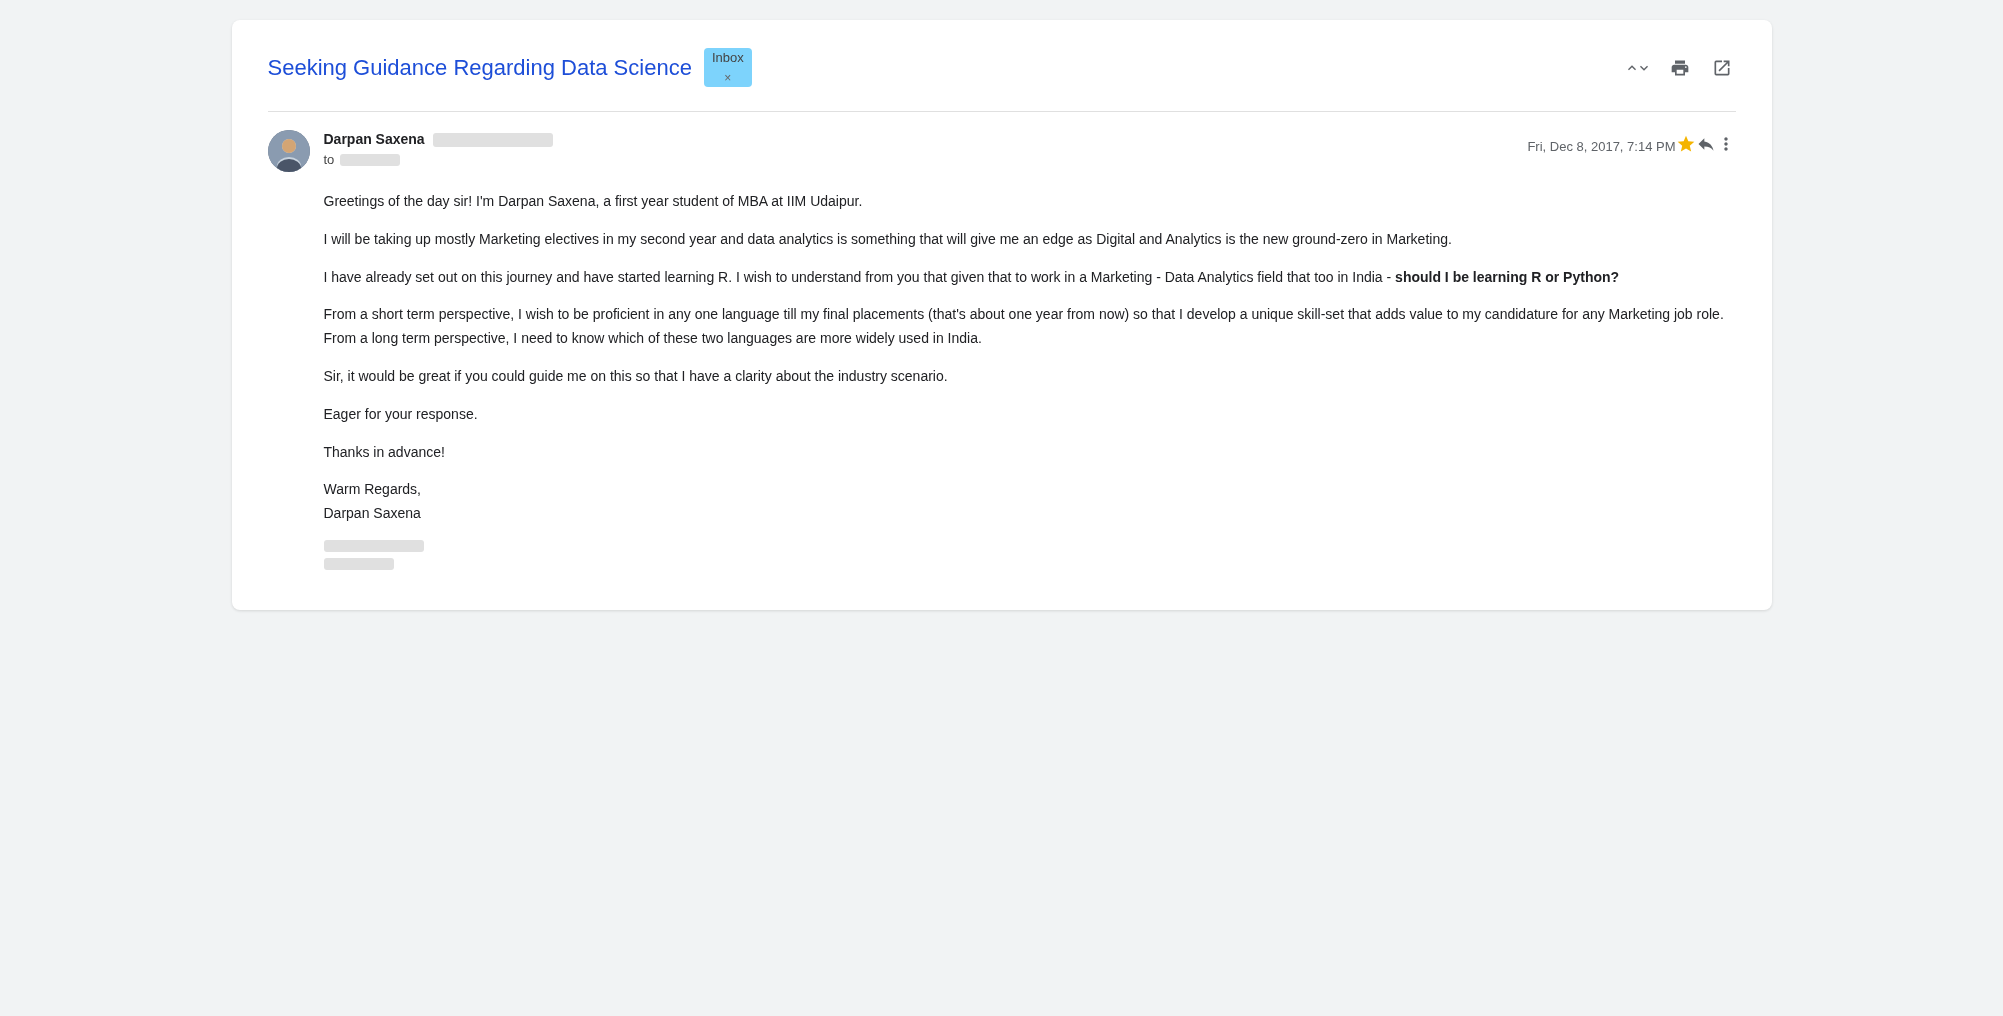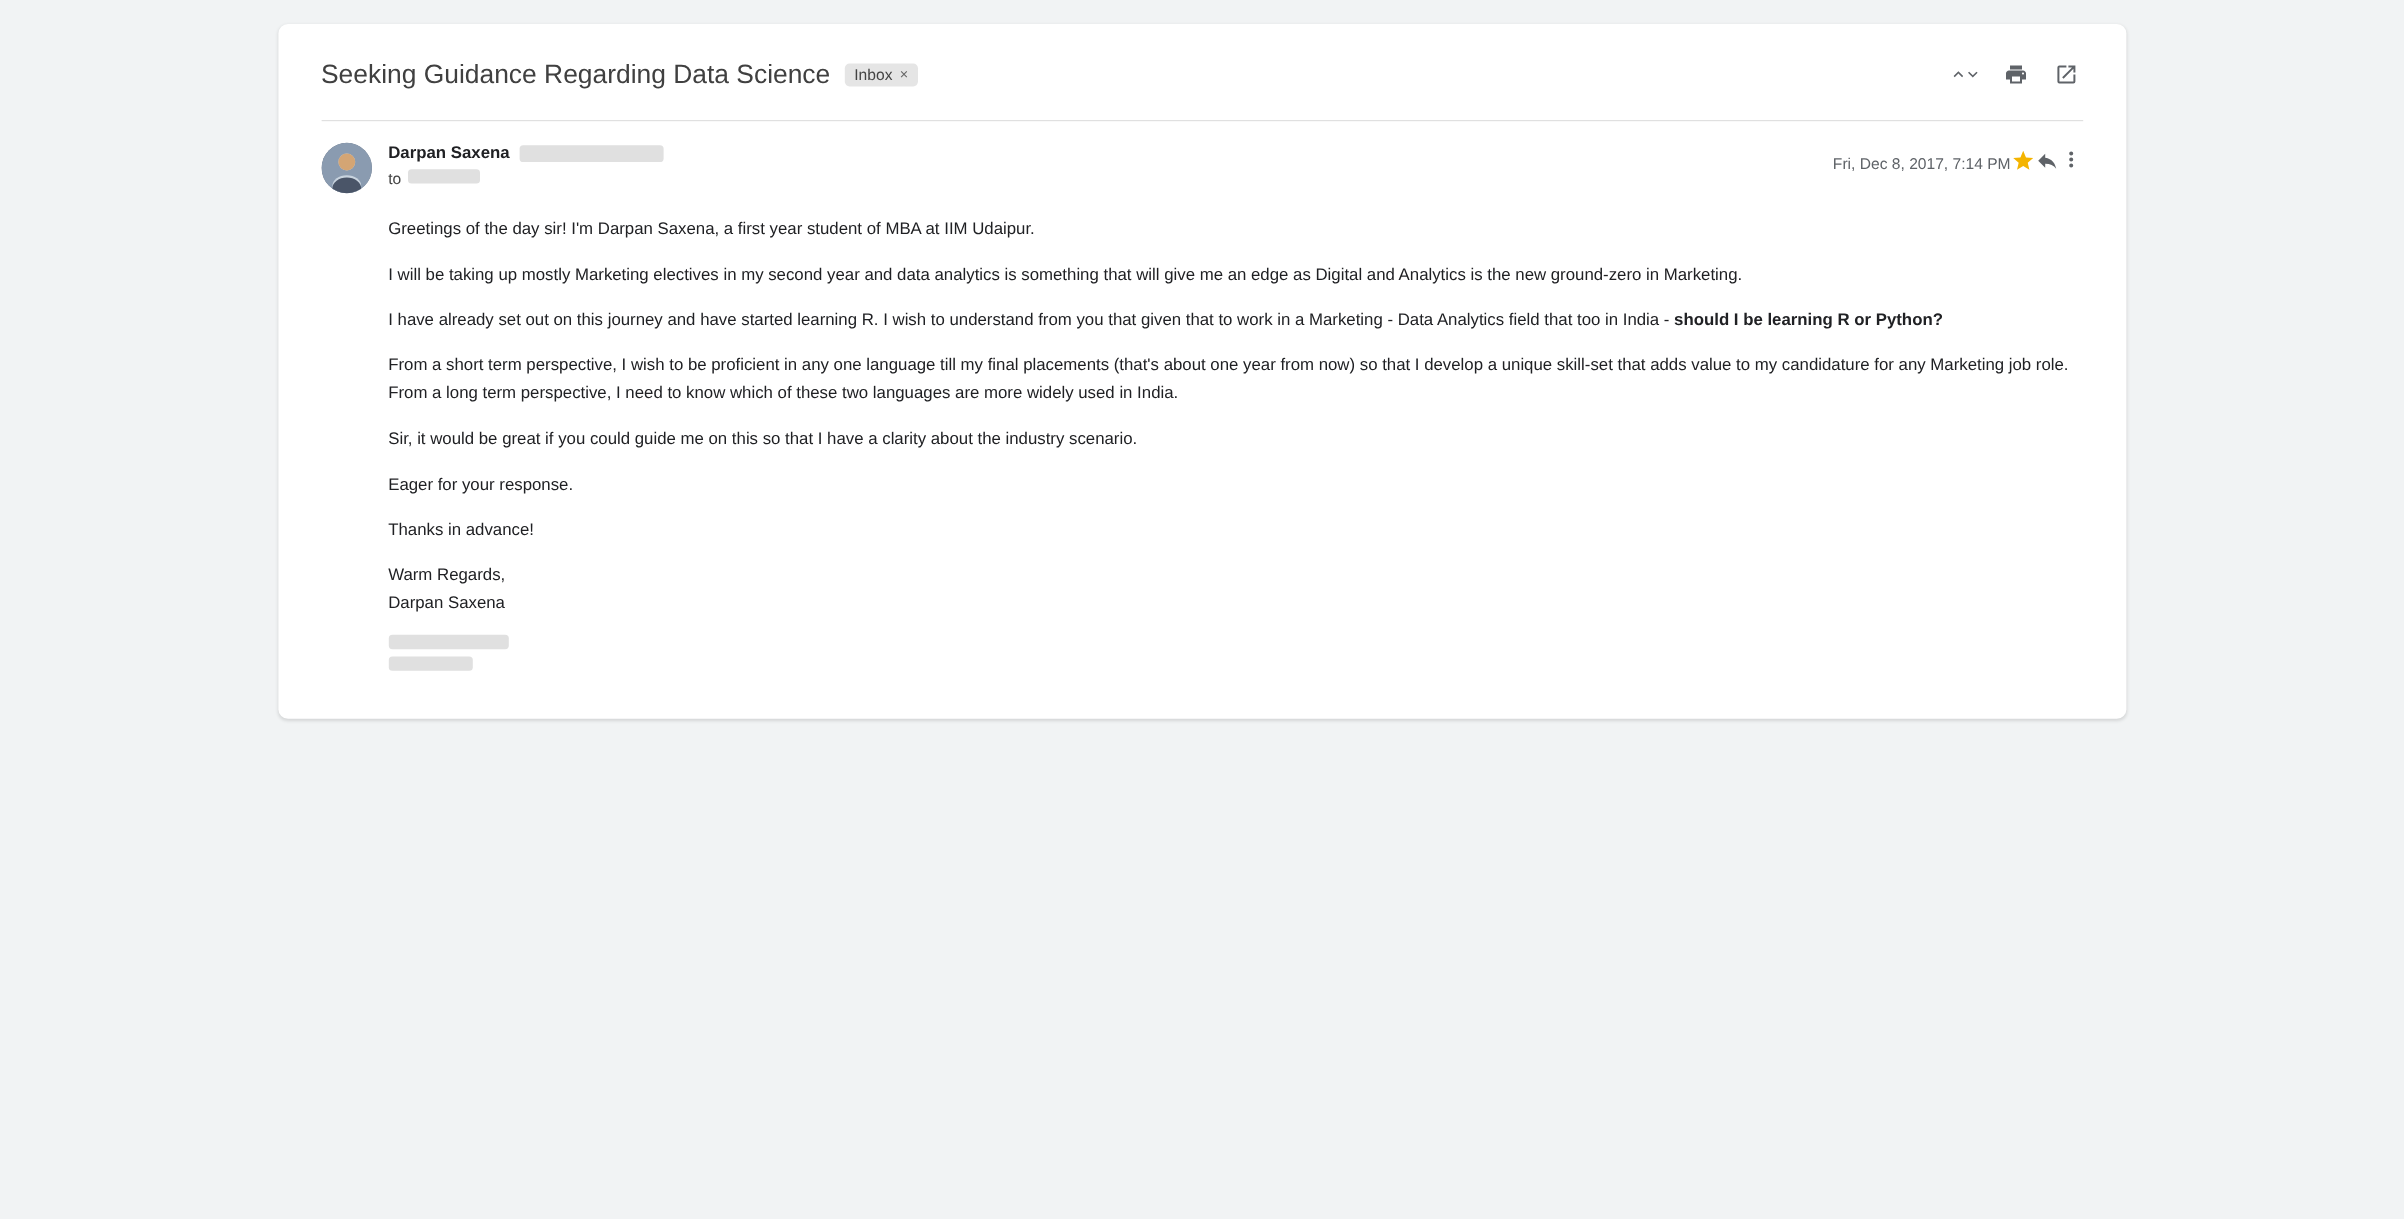--- a/index.html
+++ b/index.html
@@ -27,31 +27,32 @@
       margin-bottom: 24px;
     }
     .email-title-area {
       display: flex;
       align-items: center;
       gap: 12px;
     }
     .email-subject {
       font-size: 22px;
       font-weight: 400;
-      color: #404040;
+      color: #1d4ed8;
     }
     .inbox-badge {
       display: inline-flex;
       align-items: center;
-      background: #e5e5e5;
+      background: #7dd3fc;
       border-radius: 4px;
       padding: 2px 8px;
       font-size: 13px;
       color: #444;
       gap: 6px;
+      flex-direction: column;
     }
     .inbox-badge-x {
       cursor: pointer;
       color: #666;
       font-size: 12px;
     }
     .header-actions {
       display: flex;
       align-items: center;
       gap: 14px;
@@ -111,20 +112,21 @@
       display: inline-block;
       background: #e0e0e0;
       border-radius: 3px;
       width: 120px;
       height: 14px;
       vertical-align: middle;
       margin-left: 4px;
     }
     .sender-to-row {
       display: flex;
+      align-items: center;
       gap: 6px;
       font-size: 13px;
       color: #444;
     }
     .to-redacted {
       display: inline-block;
       background: #e0e0e0;
       border-radius: 3px;
       width: 60px;
       height: 12px;

